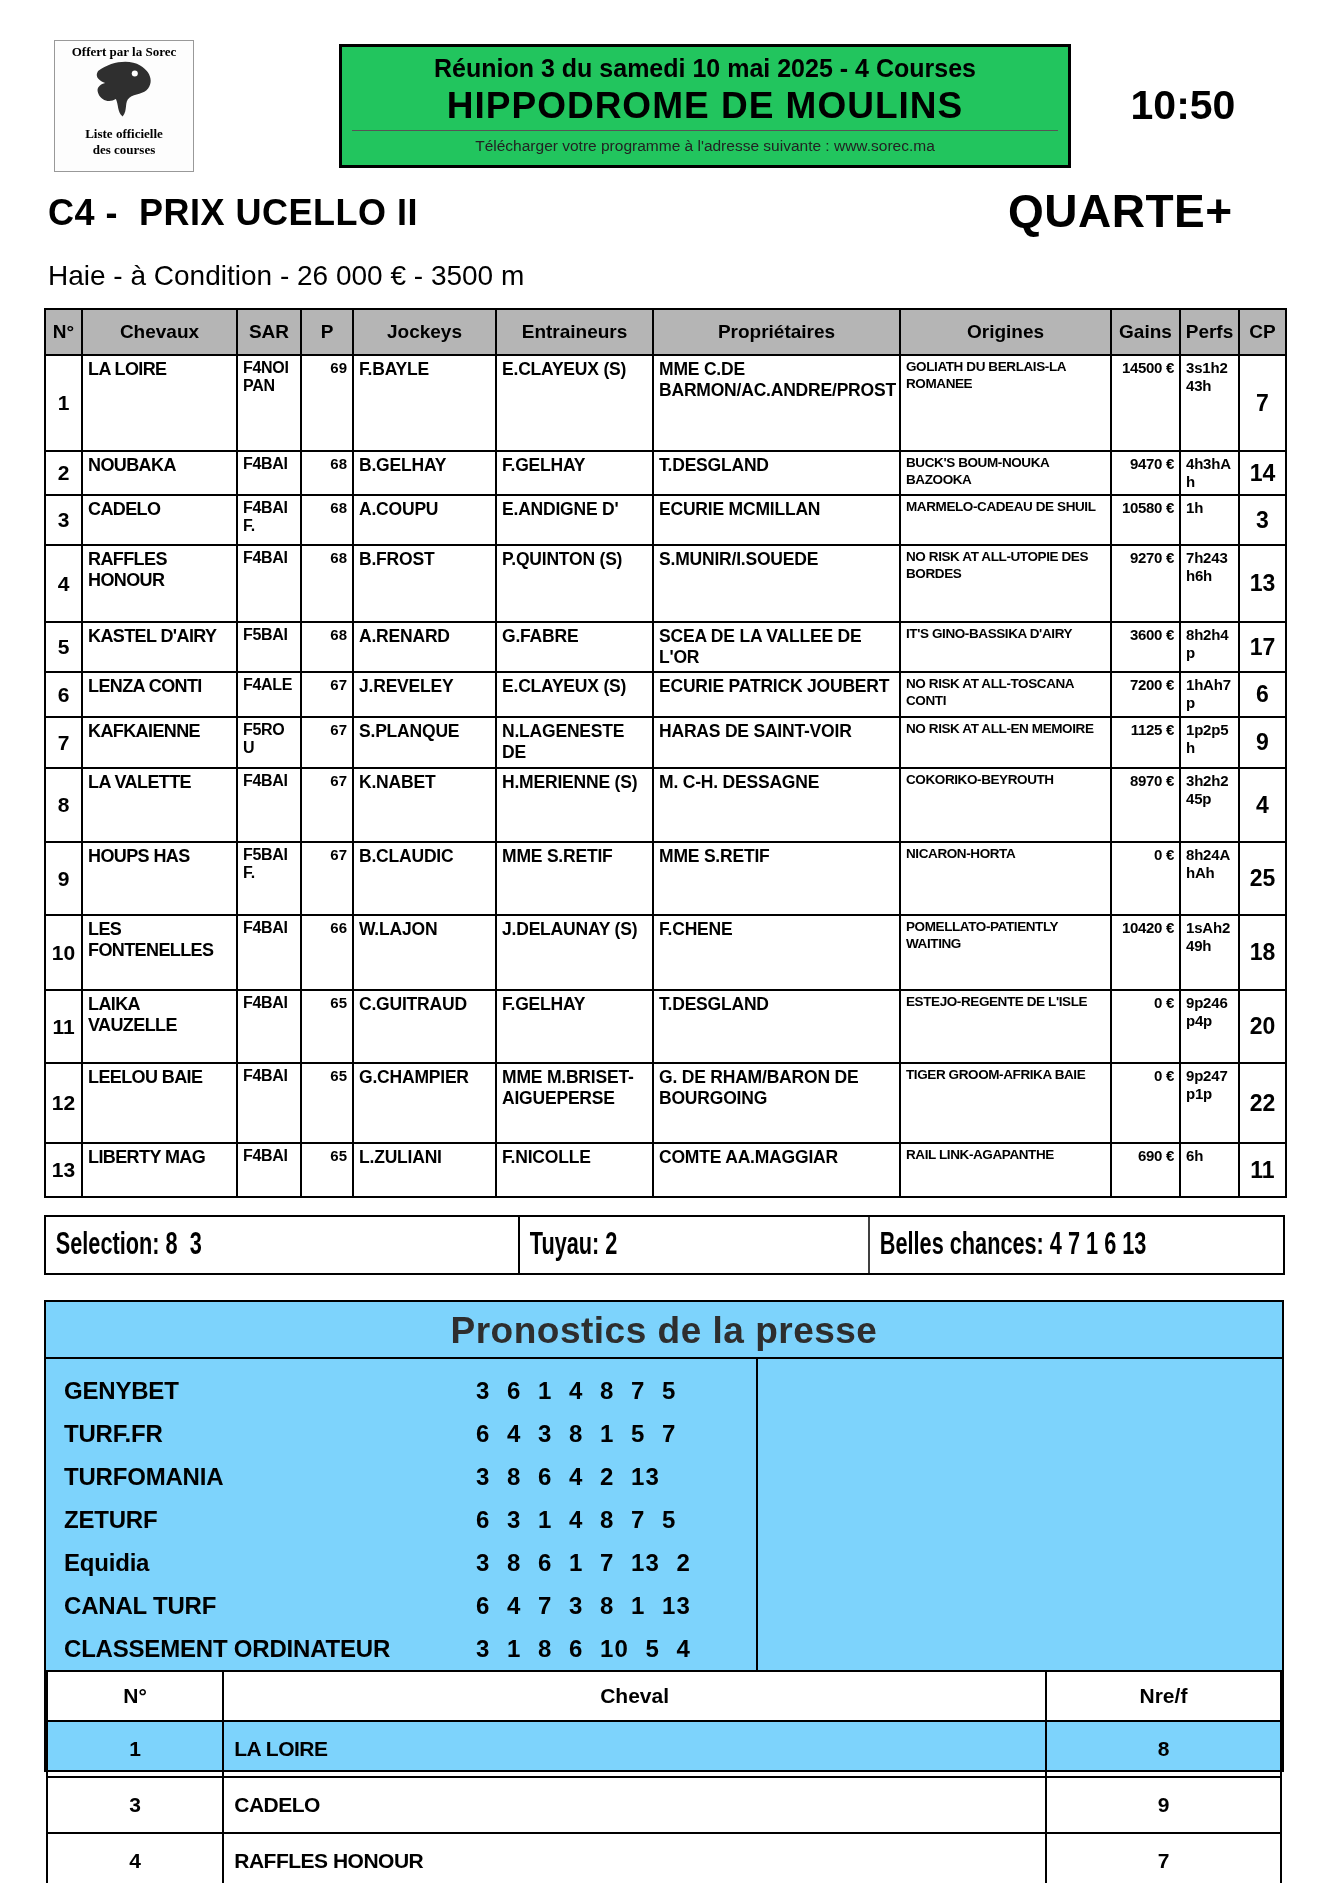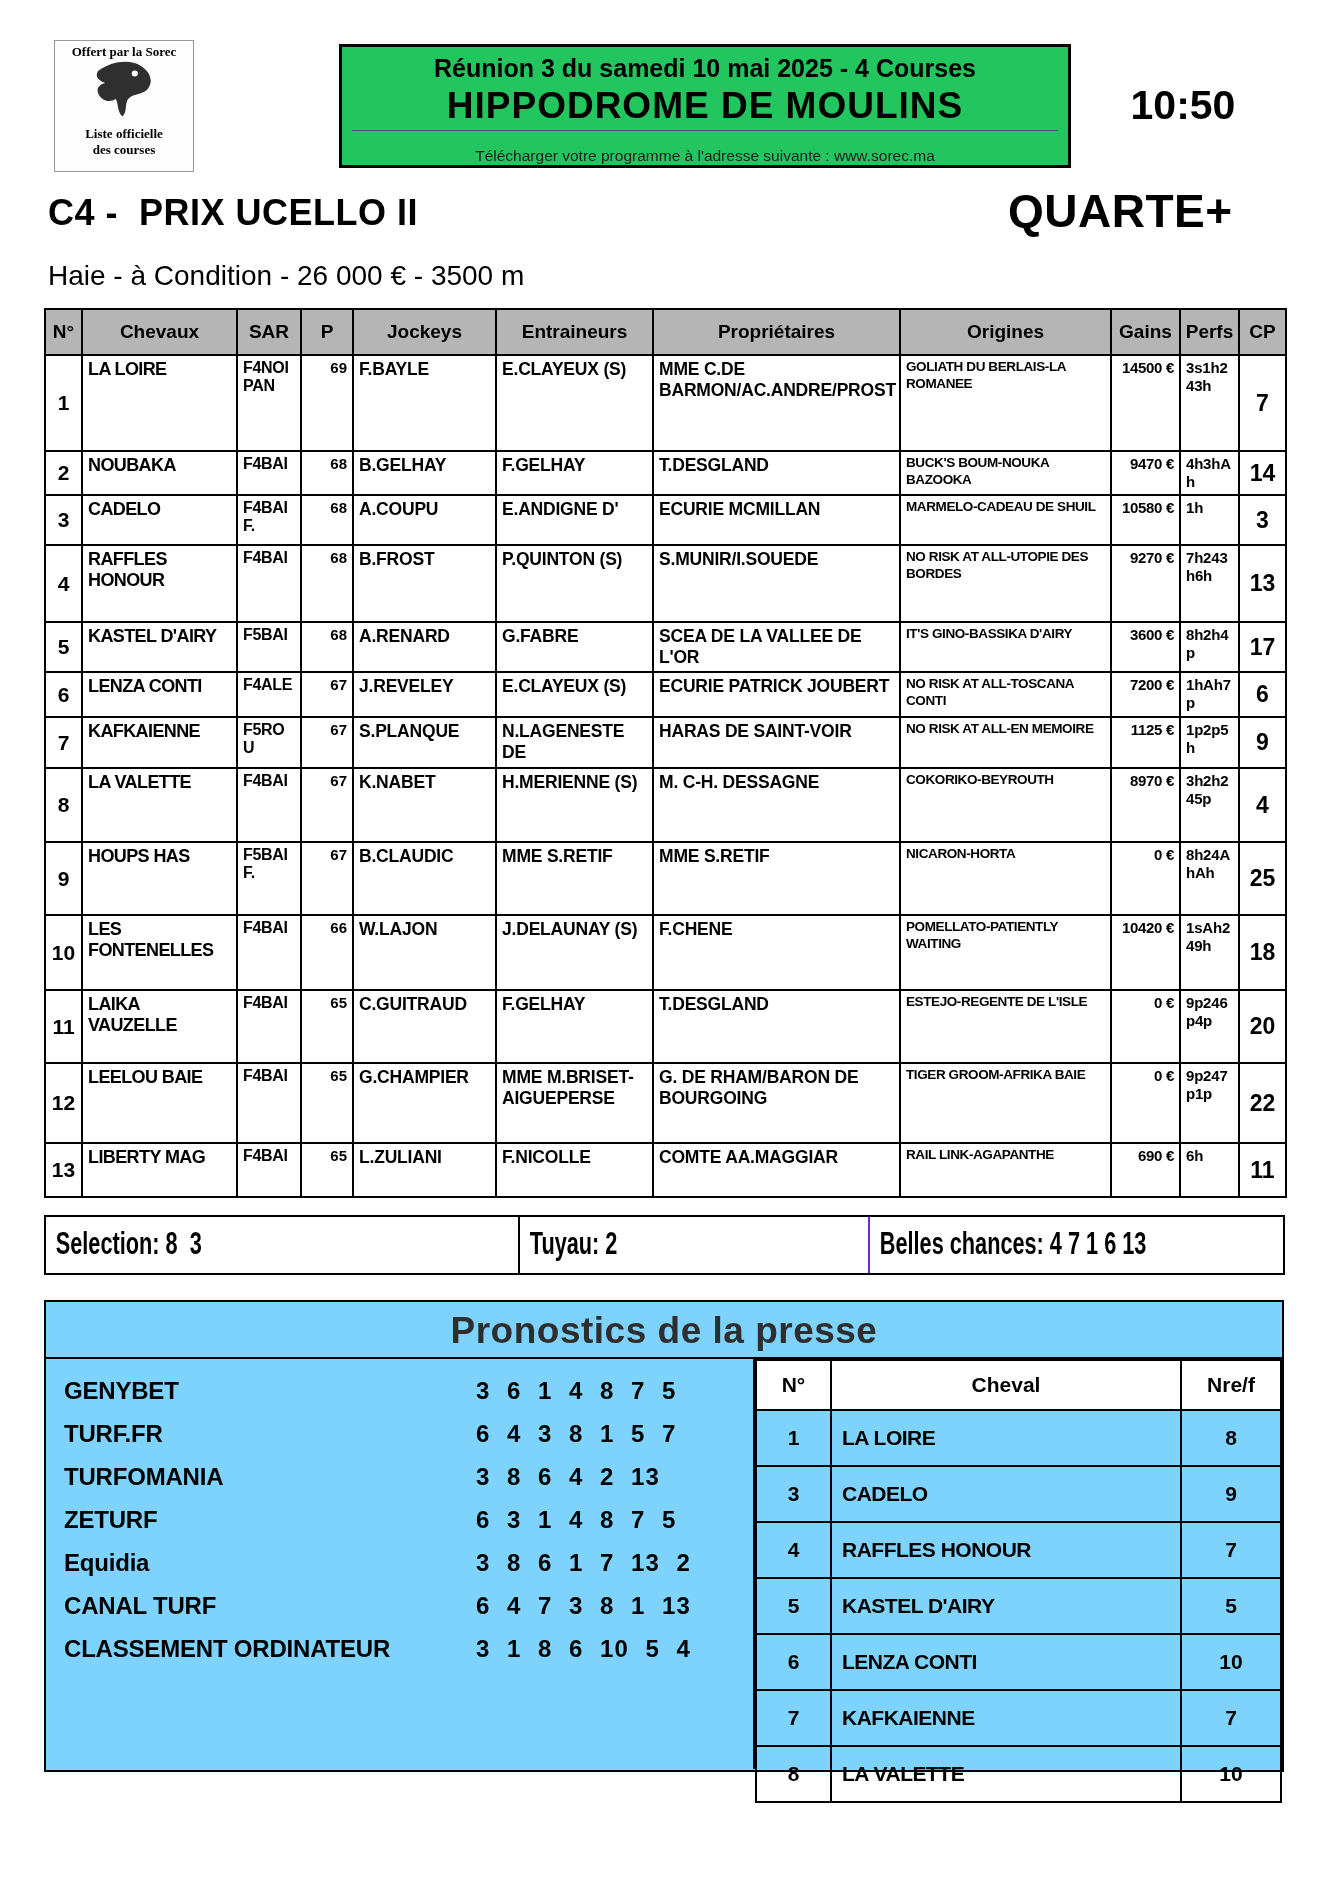--- a/index.html
+++ b/index.html
@@ -6,21 +6,21 @@
   body{width:1330px;height:1883px;position:relative;font-family:"Liberation Sans",sans-serif;color:#000;overflow:hidden;}
   .abs{position:absolute;}
 
   
   .logo-box{left:54px;top:40px;width:138px;height:130px;border:1px solid #999;text-align:center;background:#fdfdfd;}
   .logo-offer{font:bold 13px "Liberation Serif",serif;margin-top:3px;}
   .logo-sub{font:bold 13px "Liberation Serif",serif;line-height:1.2;}
   .header-box{left:339px;top:44px;width:726px;height:118px;border:3px solid #000;text-align:center;background:#22c55e;}
   .meeting-line{font-weight:bold;font-size:25px;margin-top:7px;}
   .venue-title{font-weight:bold;font-size:37px;letter-spacing:1px;margin-top:2px;}
-  .download-line{font-size:15.5px;color:#222;border-top:1px solid #555;margin:3px 10px 0 10px;padding-top:16px;}
+  .download-line{font-size:15.5px;color:#222;border-top:1px solid #555;margin:3px 10px 0 10px;padding-top:6px;}
   .race-time{left:1108px;top:82px;width:150px;text-align:center;font-weight:bold;font-size:41px;}
 
   
   .race-title{left:48px;top:192px;font-weight:bold;font-size:36px;white-space:pre;letter-spacing:0.5px;}
   .bet-type{left:1008px;top:184px;font-weight:bold;font-size:46px;letter-spacing:0.5px;}
   .race-conditions{left:48px;top:260px;font-size:28px;}
 
   
   #horses{left:44px;top:308px;width:1241px;border-collapse:collapse;table-layout:fixed;}
   #horses th{background:#b5b5b5;border:2px solid #000;font-weight:bold;font-size:19px;height:44px;padding:0 2px;}
@@ -45,28 +45,28 @@
   .c-jockey,.c-trainer,.c-owner{font-weight:bold;font-size:17.5px;letter-spacing:-0.2px;line-height:1.2;}
   .c-origins{font-weight:bold;font-size:13.5px;letter-spacing:-0.4px;line-height:1.25;}
   .c-gains{text-align:right;font-weight:bold;font-size:15px;white-space:nowrap;letter-spacing:-0.3px;}
   .c-perfs{font-weight:bold;font-size:15px;overflow-wrap:anywhere;line-height:1.2;letter-spacing:-0.2px;}
   .c-cp{text-align:center;font-weight:bold;font-size:23px;vertical-align:middle !important;}
 
   
   .sel-bar{left:44px;top:1215px;width:1237px;height:56px;border:2px solid #000;display:flex;}
   .sel-cell{height:100%;}
   .sel-cell1{width:472px;border-right:2px solid #000;}
-  .sel-cell2{width:348px;border-right:2px solid #6d28d9;}
+  .sel-cell2{width:348px;border-right:2px solid #404040;}
   .sel-cell3{flex:1;}
   .sel-text{display:inline-block;transform:scaleX(0.7);transform-origin:0 50%;font-weight:bold;font-size:31px;line-height:54px;padding-left:14px;white-space:pre;}
 
   
   .pronostics{left:44px;top:1300px;width:1236px;height:468px;border:2.5px solid #000;background:#7dd3fc;}
   .pron-title{height:55px;border-bottom:2.5px solid #000;text-align:center;font-weight:bold;font-size:37px;line-height:57px;color:#2e2e2e;letter-spacing:0.5px;}
-  .pron-body{display:flex;height:410px;}
+  .pron-body{display:flex;height:410px;flex-direction:column;}
   .press-list{width:712px;border-right:2.5px solid #000;padding-top:10px;box-sizing:border-box;}
   .press-row{position:relative;height:43px;}
   .press-name{position:absolute;left:18px;top:8px;font-weight:bold;font-size:24px;letter-spacing:-0.2px;}
   .press-picks{position:absolute;left:430px;top:8px;font-weight:bold;font-size:24px;word-spacing:9px;letter-spacing:1px;white-space:nowrap;}
   .mini-wrap{flex:1;}
   #mini{width:100%;height:100%;border-collapse:collapse;table-layout:fixed;}
   #mini th{border:2px solid #000;font-weight:bold;font-size:21px;height:46px;background:#fff;}
   #mini td{border:2px solid #000;height:52px;vertical-align:middle;}
   .m-num{text-align:center;font-weight:bold;font-size:21px;}
   .m-horse{font-weight:bold;font-size:21px;letter-spacing:-0.5px;padding-left:10px;}

